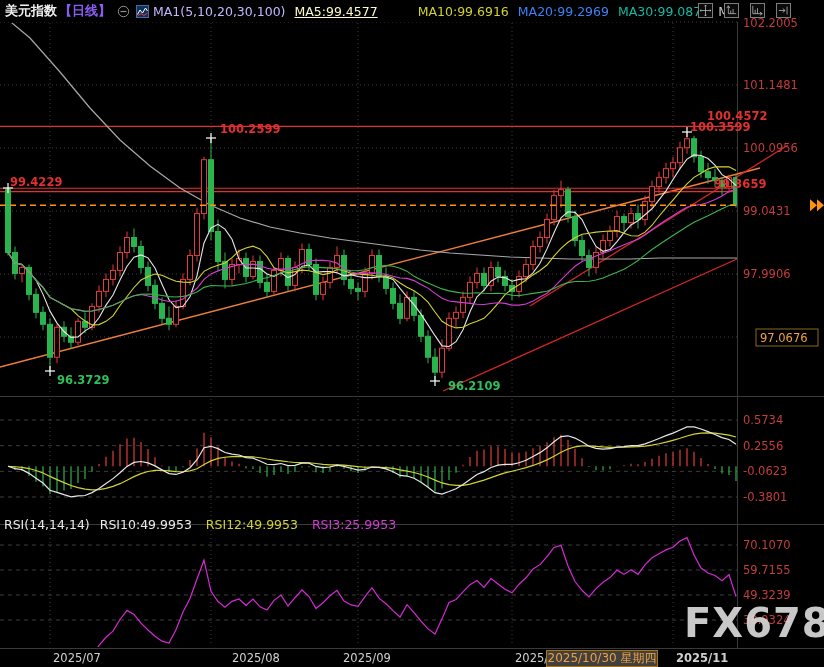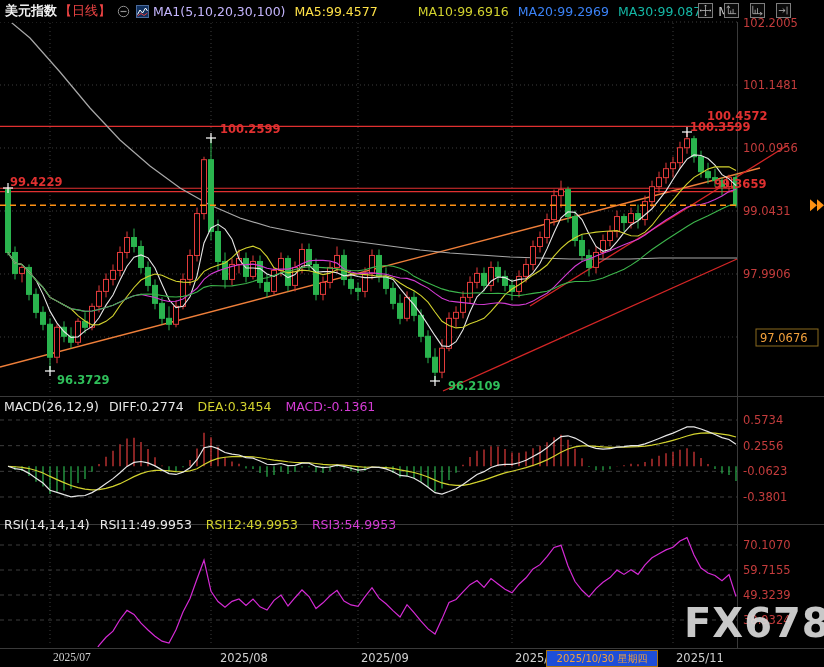--- a/index.html
+++ b/index.html
@@ -3,35 +3,35 @@
 <meta charset="utf-8">
 <style>
   html,body{margin:0;padding:0;background:#000;width:824px;height:667px;overflow:hidden;
     font-family:"DejaVu Sans","Liberation Sans",sans-serif;}
   #app{position:relative;width:824px;height:667px;background:#000;}
   #chart-svg{position:absolute;left:0;top:0;z-index:1;}
   #chart-svg text{font-family:"DejaVu Sans","Liberation Sans",sans-serif;}
   #top-bar{position:absolute;left:0;top:0;width:664px;height:22px;background:#000;z-index:3;
     display:flex;align-items:center;font-size:12.5px;white-space:nowrap;}
   #top-bar .sym{color:#f0f0f0;font-weight:bold;font-size:13px;margin-left:5px;}
-  #top-bar .period{color:#ef4444;font-weight:normal;font-size:13px;margin-left:2px;}
+  #top-bar .period{color:#8b5cf6;font-weight:bold;font-size:13px;margin-left:2px;}
   #top-bar .masettings{color:#c4b5fd;margin-left:4px;}
   #top-bar .mav{margin-left:9px;}
   #top-bar .mlabel{color:#cccccc;margin-left:9px;}
   .hicon{display:inline-block;margin-left:6px;line-height:0;}
   #toolbar{position:absolute;left:698px;top:3px;z-index:4;display:flex;gap:11px;}
   .tbox{width:15px;height:15px;border:1px solid #7d7d7d;background:#0a0a0a;box-sizing:border-box;
     display:flex;align-items:center;justify-content:center;line-height:0;}
   #macd-header{position:absolute;left:4px;top:399px;z-index:3;font-size:12.5px;white-space:nowrap;}
   #rsi-header{position:absolute;left:4px;top:517px;z-index:3;font-size:12.5px;white-space:nowrap;}
   .w{color:#e8e8e8;} .y{color:#d2d22e;} .m{color:#d43cd4;}
   .gap{margin-left:10px;}
   .xlabel{position:absolute;top:651px;color:#d0d0d0;font-size:11.5px;z-index:2;white-space:nowrap;}
   #crosshair-date{position:absolute;left:546px;top:650px;width:110px;height:15px;z-index:5;
-    background:#1d4ed8;border:1px solid #a87414;color:#f1a03c;font-size:10px;line-height:15px;
+    background:#404040;border:1px solid #a87414;color:#f1a03c;font-size:12px;line-height:15px;
     text-align:center;white-space:nowrap;}
   #watermark{position:absolute;left:684px;top:600px;z-index:4;color:#d9d9d9;font-size:40px;
     font-weight:bold;letter-spacing:1px;opacity:0.92;}
 </style>
 </head>
 <body>
 <div id="app">
 
 <svg id="chart-svg" width="824" height="667">
       <defs>
@@ -476,21 +476,21 @@
         </svg>
   </span>
   <span class="hicon">
     <svg width="13" height="13" viewBox="0 0 13 13">
           <rect x="0.5" y="0.5" width="12" height="12" fill="#10305e" stroke="#4a6a9b"></rect>
           <polyline points="1.5,9.5 4,5 6.5,8 9.5,3 11.5,6" fill="none" stroke="#ffffff" stroke-width="1"></polyline>
           <polyline points="1.5,11 5,8.5 8,10.5 11.5,8" fill="none" stroke="#e23b3b" stroke-width="1"></polyline>
         </svg>
   </span>
   <span class="masettings">MA1(5,10,20,30,100)</span>
-  <span class="mav" style="color: #fde047;">MA5:99.4577</span>
+  <span class="mav" style="color: #fef9c3; text-decoration: underline;">MA5:99.4577</span>
   <span class="mav" style="color: rgb(210, 210, 46); margin-left: 40px;">MA10:99.6916</span>
   <span class="mav" style="color: #3b82f6;">MA20:99.2969</span>
   <span class="mav" style="color: #14b8a6;">MA30:99.0876</span>
   <span class="mlabel">M</span>
 </div>
 
 <div id="toolbar">
   <span class="tbox">
     <svg width="11" height="11" viewBox="0 0 14 14">
           <path d="M7,2 V12 M2,7 H12" stroke="#b8b8b8" fill="none"></path>
@@ -512,36 +512,30 @@
           <path d="M4,11 V6 M7,11 V4" stroke="#b8b8b8" fill="none"></path>
         </svg>
   </span>
   <span class="tbox">
     <svg width="11" height="11" viewBox="0 0 14 14">
           <path d="M1,7 H9 M9,7 l-3,-2.5 M9,7 l-3,2.5 M11.5,2 V12" stroke="#b8b8b8" fill="none"></path>
         </svg>
   </span>
 </div>
 
-<div id="macd-header">
-  <span class="w">MACD(26,12,9)</span>
-  <span class="w" style="margin-left:6px">DIFF:0.2774</span>
-  <span class="y gap">DEA:0.3454</span>
-  <span class="m gap">MACD:-0.1361</span>
-</div>
 
 <div id="rsi-header">
   <span class="w">RSI(14,14,14)</span>
-  <span class="w" style="margin-left:6px">RSI11:49.9953</span>
+  <span class="w" style="margin-left:6px">RSI10:49.9953</span>
   <span class="y gap">RSI12:49.9953</span>
-  <span class="m gap">RSI3:54.9953</span>
+  <span class="m gap">RSI3:25.9953</span>
 </div>
 
-<div class="xlabel" id="xl0" style="left: 53px; font-family: Liberation Serif, serif;">2025/07</div>
-<div class="xlabel" id="xl1" style="left: 220px;">2025/08</div>
-<div class="xlabel" id="xl2" style="left: 361px;">2025/09</div>
+<div class="xlabel" id="xl0" style="left: 53px;">2025/07</div>
+<div class="xlabel" id="xl1" style="left: 232px;">2025/08</div>
+<div class="xlabel" id="xl2" style="left: 343px;">2025/09</div>
 <div class="xlabel" id="xl3" style="left: 515px;">2025/10</div>
-<div class="xlabel" id="xl4" style="left: 676px;">2025/11</div>
+<div class="xlabel" id="xl4" style="left: 676px; font-weight: bold;">2025/11</div>
 
 <div id="crosshair-date">2025/10/30 星期四</div>
 <div id="watermark">FX678</div>
 
 </div>
 
 </body></html>

